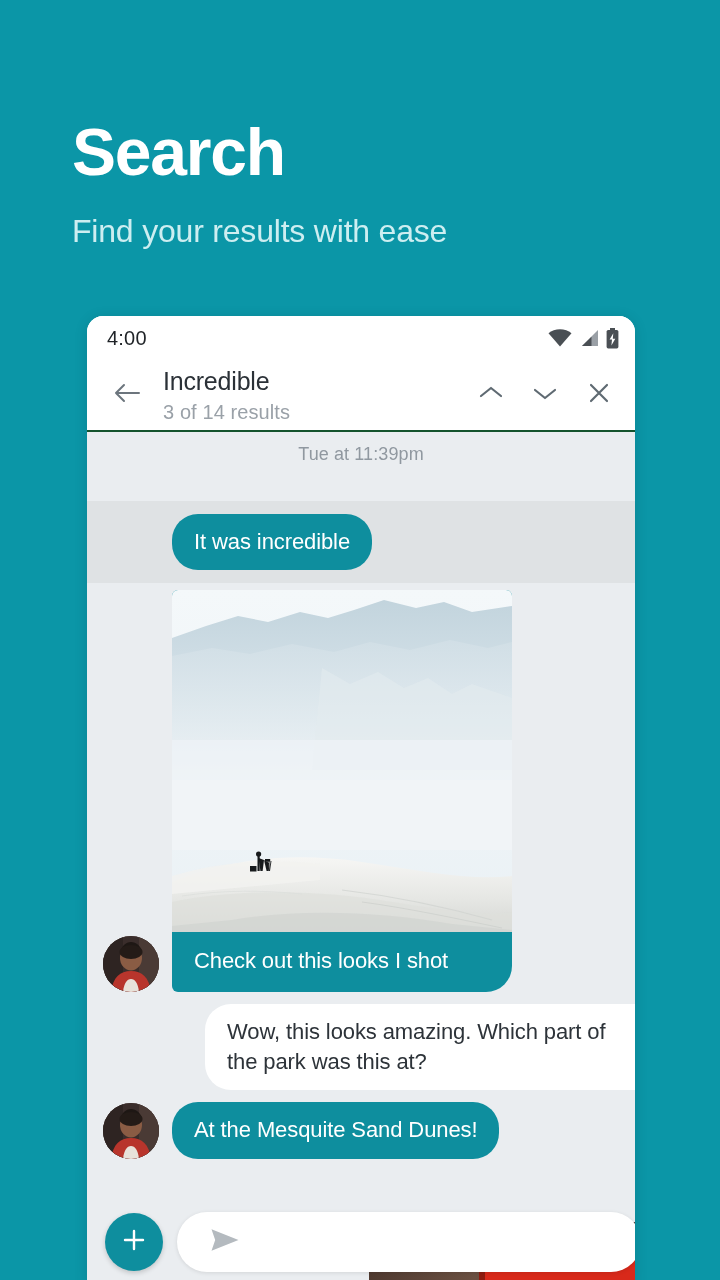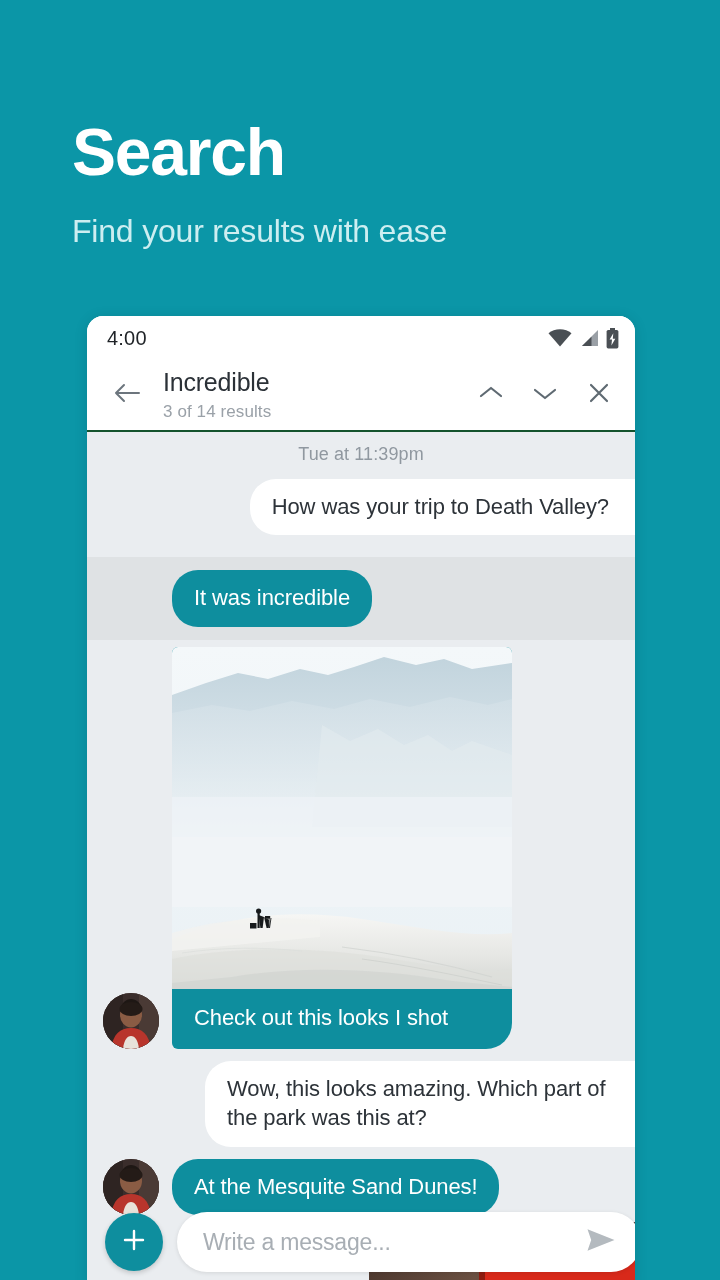--- a/index.html
+++ b/index.html
@@ -101,21 +101,21 @@
     font-size: 25px;
     color: #2b3137;
     font-weight: 400;
     line-height: 1.12;
     letter-spacing: -0.2px;
     white-space: nowrap;
     overflow: hidden;
     text-overflow: ellipsis;
   }
   .search-count {
-    font-size: 17px;
+    font-size: 20px;
     color: #9aa1a8;
     margin-top: 6px;
     letter-spacing: 0.1px;
   }
   .hdr-actions {
     display: flex;
     align-items: center;
     gap: 10px;
     flex: 0 0 auto;
   }
@@ -344,23 +344,20 @@
             </svg>
         </span>
       </div>
     </div>
   </div>
 
   <div class="chat">
 
     <div class="daystamp">Tue at 11:39pm</div>
 
-    <div class="row incoming">
-      <div class="bubble in">How was your trip to Death Valley?</div>
-    </div>
 
     <div class="row-spacer-md"></div>
 
     <div class="row outgoing row-highlight">
       <div class="avatar-spacer"></div>
       <div class="bubble out">It was incredible</div>
     </div>
 
     <div class="photo-msg">
       <div class="avatar">
@@ -477,21 +474,20 @@
 
     <div class="composer">
       <div class="plus-btn">
         <span>
           <svg width="26" height="26" viewBox="0 0 26 26" fill="none" stroke="#ffffff" stroke-width="2.4" stroke-linecap="round">
               <path d="M13 4v18M4 13h18"></path>
             </svg>
         </span>
       </div>
       <div class="input-pill">
-        <div class="input-text">Write a message...</div>
         <div class="send-btn">
           <span>
             <svg width="30" height="26" viewBox="0 0 30 26" fill="#b4babf">
                 <path d="M1.5 2.2 28.5 13 1.5 23.8 5.2 13 Z"></path>
               </svg>
           </span>
         </div>
       </div>
     </div>
 

